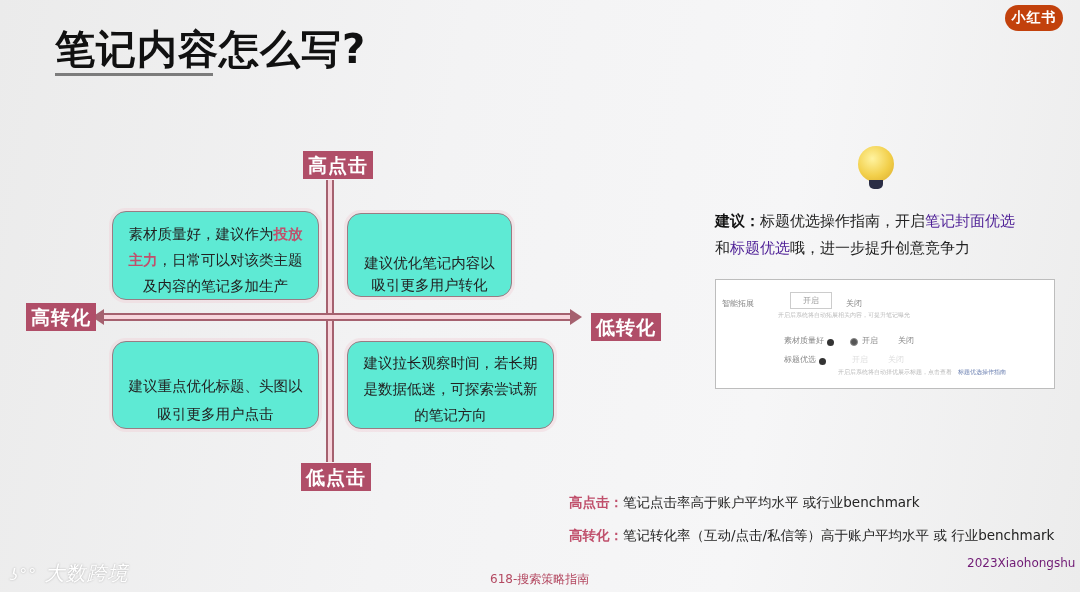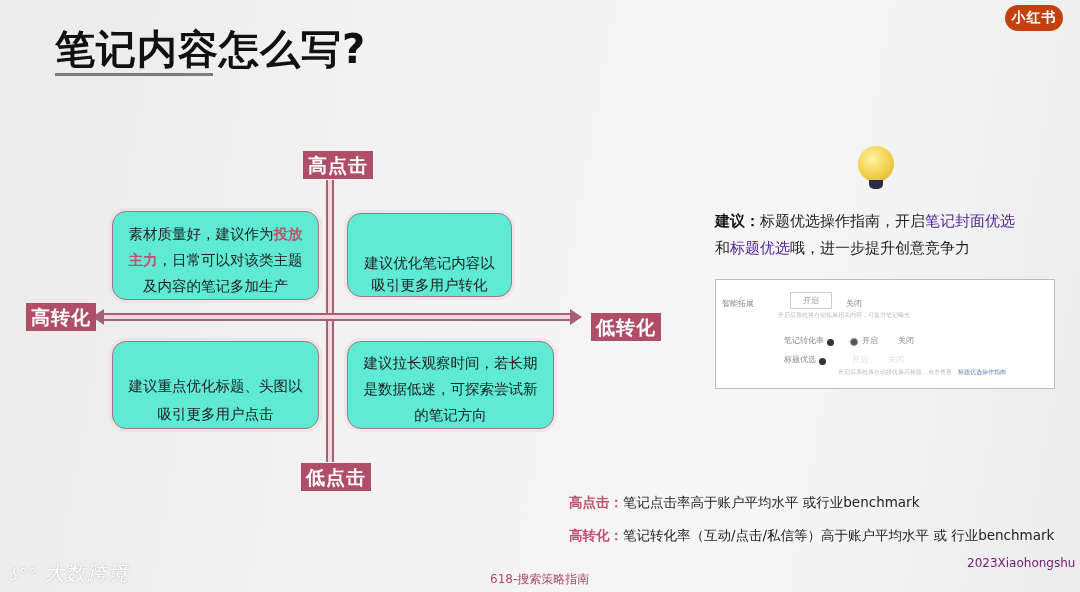--- a/index.html
+++ b/index.html
@@ -100,21 +100,21 @@
 </div>
 
 <div class="abs panel">
   <div class="row" style="left:6px; top:12px;">
     <span style="width:54px;">智能拓展</span>
     <span class="btn" style="margin-left:14px;">开启</span>
     <span style="margin-left:14px;">关闭</span>
   </div>
   <div class="row" style="left:62px; top:31px; font-size:6px; color:#bbb;">开启后系统将自动拓展相关内容，可提升笔记曝光</div>
   <div class="row" style="left:68px; top:55px;">
-    <span>笔记转化率</span>
+    <span>素材质量好</span>
     <span class="dot"></span>
     <span class="radio" style="margin-left:16px; background:#555;"></span>
     <span>开启</span>
     <span style="margin-left:20px;">关闭</span>
   </div>
   <div class="row" style="left:68px; top:74px;">
     <span>标题优选</span>
     <span class="dot"></span>
     <span style="margin-left:26px; color:#ddd;">开启</span>
     <span style="margin-left:20px; color:#ddd;">关闭</span>

